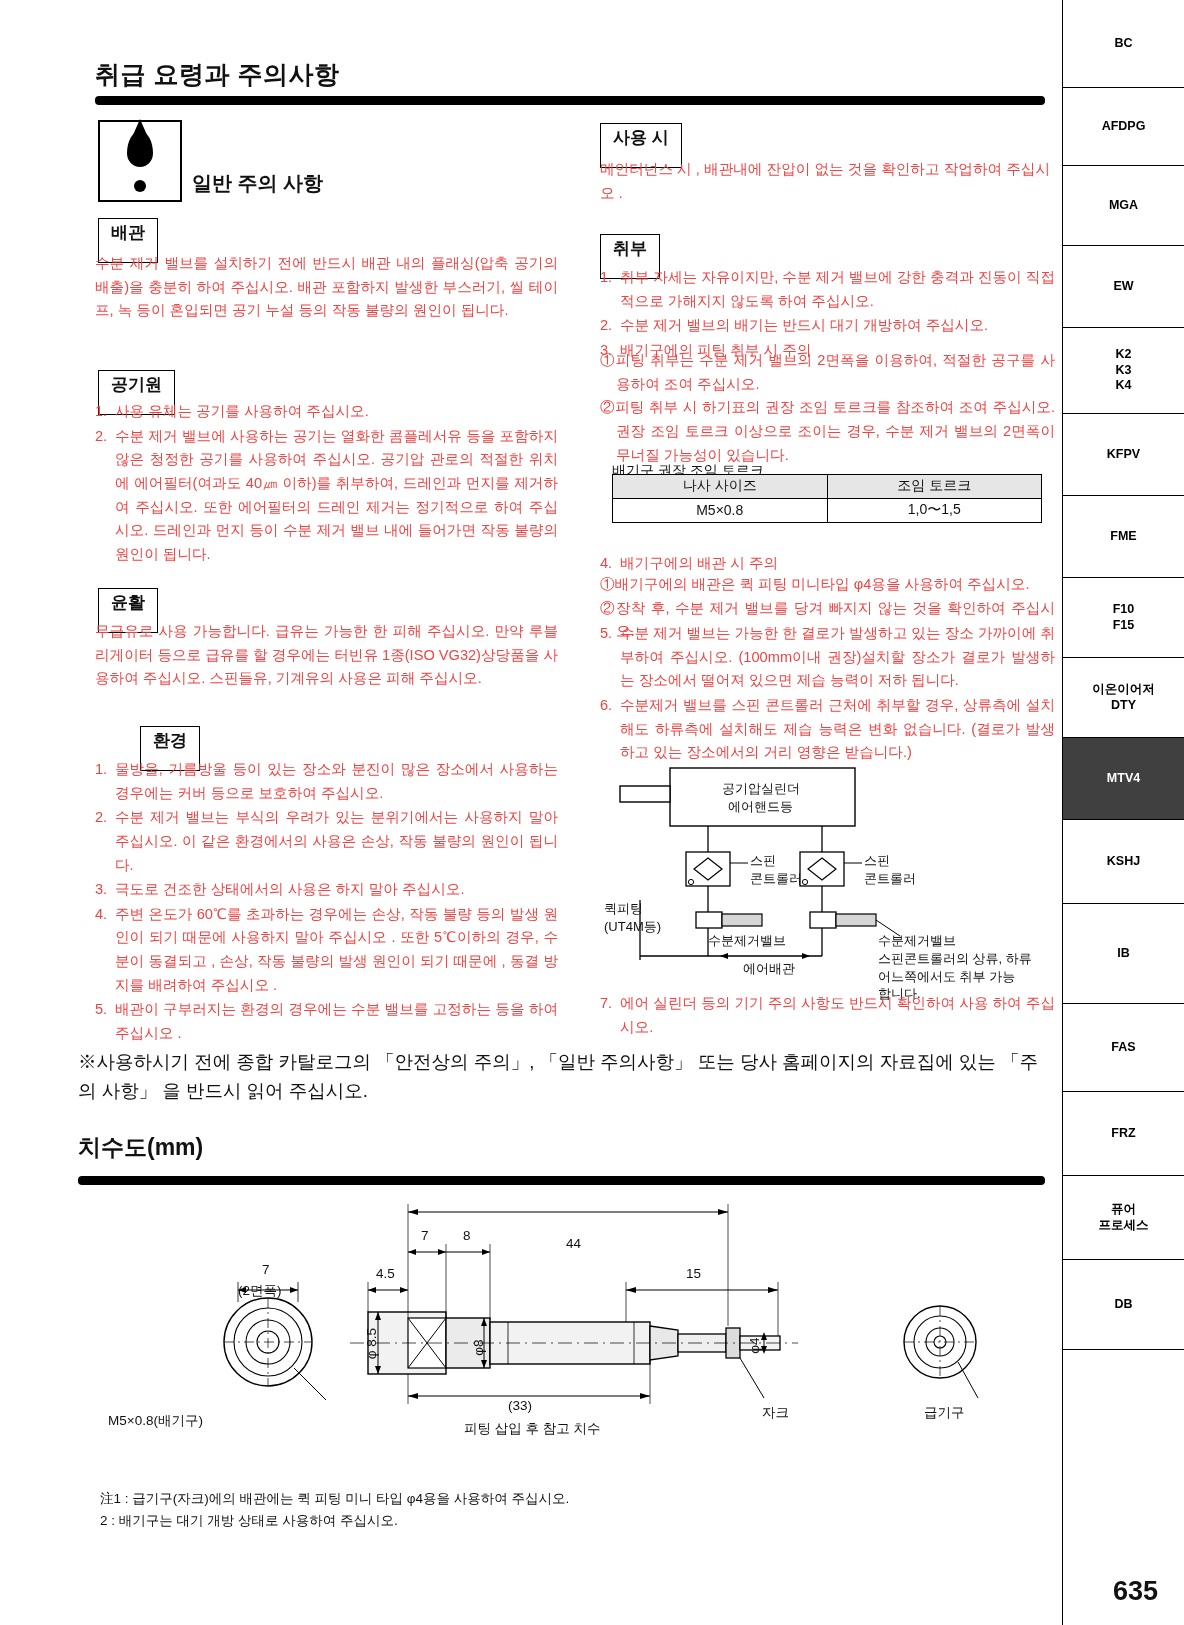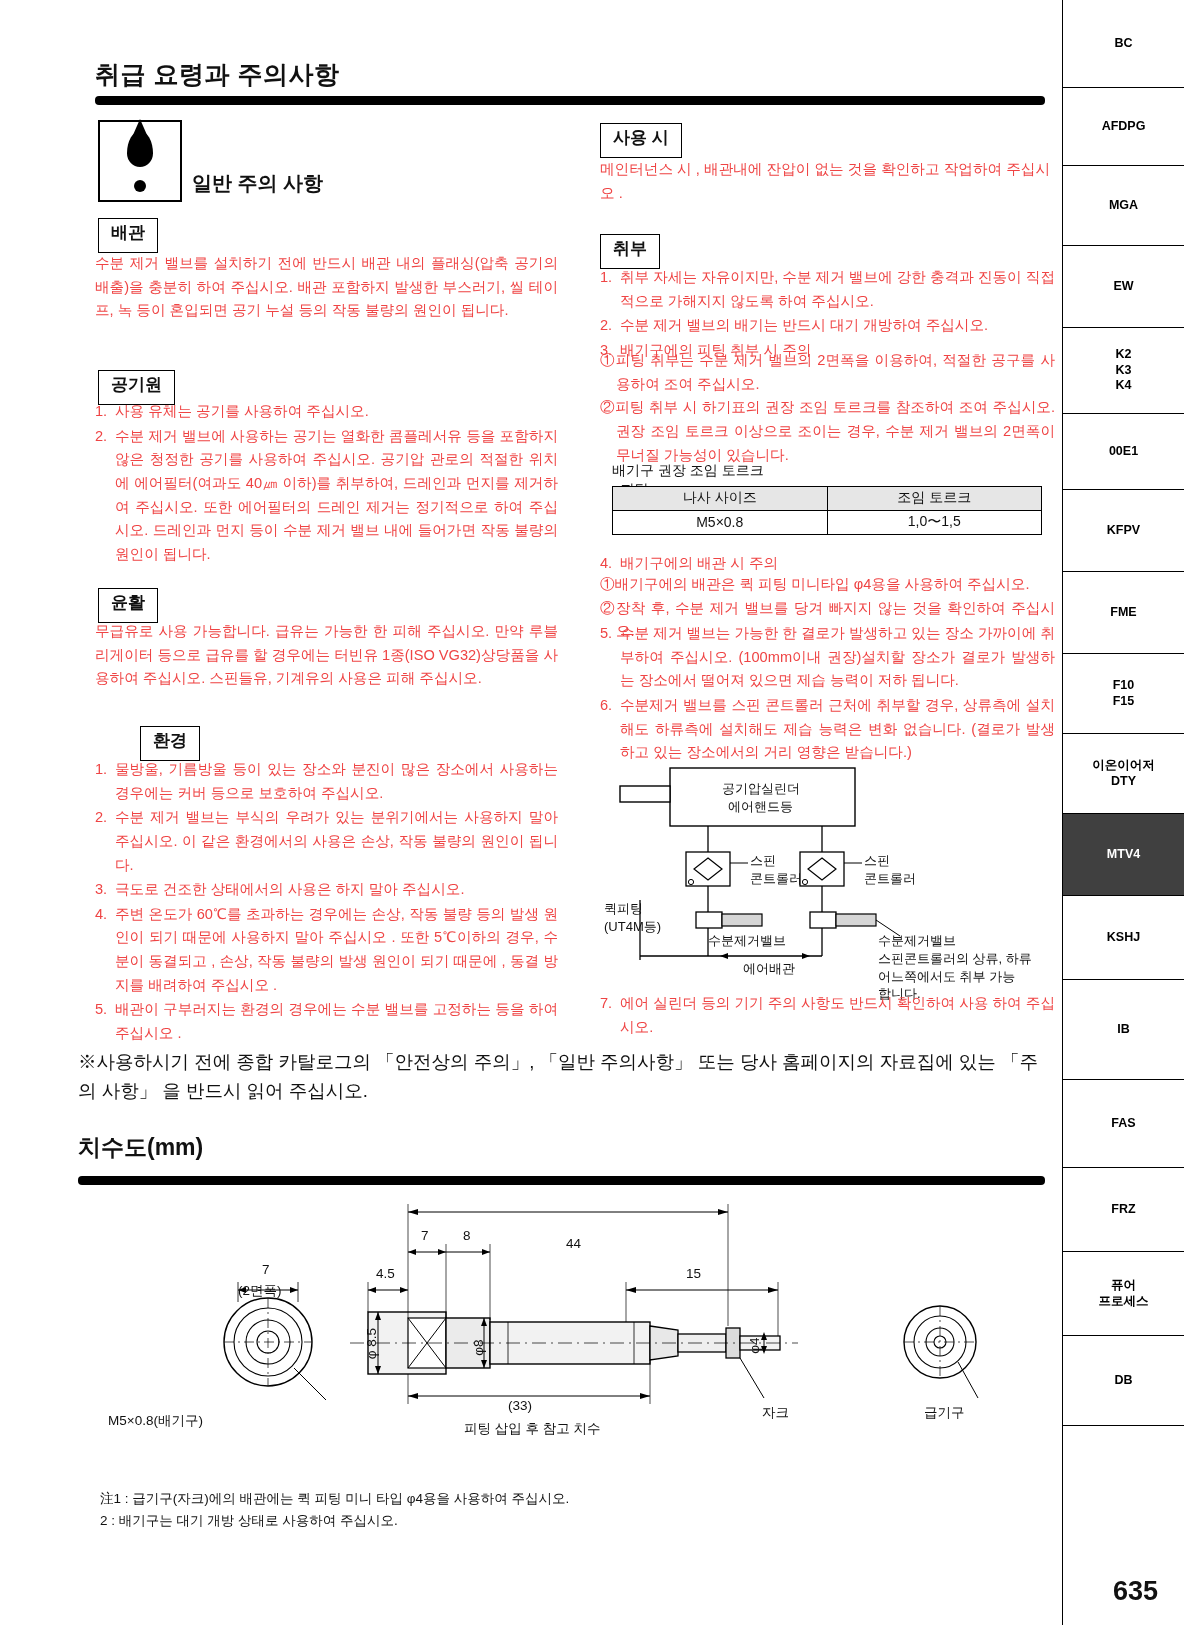--- a/index.html
+++ b/index.html
@@ -69,21 +69,21 @@
   }
   .warn-label {
     position:absolute; left:192px; top:170px;
     font-size:20px; font-weight:bold;
   }
 
   
   .chip {
     position:absolute;
     border:1.6px solid #000;
-    padding:2px 12px 8px 12px;
+    padding:2px 12px 18px 12px;
     font-size:17px; font-weight:bold;
     background:#fff;
   }
 
   
   .txt {
     position:absolute;
     font-size:14.6px;
     line-height:1.62;
     text-align:justify;
@@ -190,21 +190,21 @@
     </ol>
   </div>
   <div class="txt" style="left:600px; top:349px; width:455px;">
     <div class="sub">①피팅 취부는 수분 제거 밸브의 2면폭을 이용하여, 적절한 공구를 사용하여 조여 주십시오.</div>
     <div class="sub">②피팅 취부 시 하기표의 권장 조임 토르크를 참조하여 조여 주십시오. 권장 조임 토르크 이상으로 조이는 경우, 수분 제거 밸브의 2면폭이 무너질 가능성이 있습니다.</div>
   </div>
 
   <div class="tq-cap" style="left:612px; top:462px;">배기구 권장 조임 토르크</div>
   <div class="tq-cap" style="left:612px; top:481px;">●피팅</div>
   <div class="tq-unit" style="left:985px; top:482px;">N・m</div>
-  <table class="tq" style="left:612px; top:486px;">
+  <table class="tq" style="left:612px; top:474px;">
     <thead>
       <tr>
         <th>나사 사이즈</th>
         <th>조임 토르크</th>
       </tr>
     </thead>
     <tbody>
       <tr>
         <td>M5×0.8</td>
         <td>1,0〜1,5</td>
@@ -413,21 +413,20 @@
   <div class="pageno">635</div>
 
   <div class="tab-rail">
     <div class="tab" style="height:88px">BC</div>
     <div class="tab" style="height:78px">AFDPG</div>
     <div class="tab" style="height:80px">MGA</div>
     <div class="tab" style="height:82px">EW</div>
     <div class="tab" style="height:86px">K2
 K3
 K4</div>
-    <div class="tab" style="height:76px">00E1</div>
     <div class="tab" style="height:82px">KFPV</div>
     <div class="tab" style="height:82px">FME</div>
     <div class="tab" style="height:80px">F10
 F15</div>
     <div class="tab" style="height:80px">이온이어저
 DTY</div>
     <div class="tab active" style="height:82px">MTV4</div>
     <div class="tab" style="height:84px">KSHJ</div>
     <div class="tab" style="height:100px">IB</div>
     <div class="tab" style="height:88px">FAS</div>

